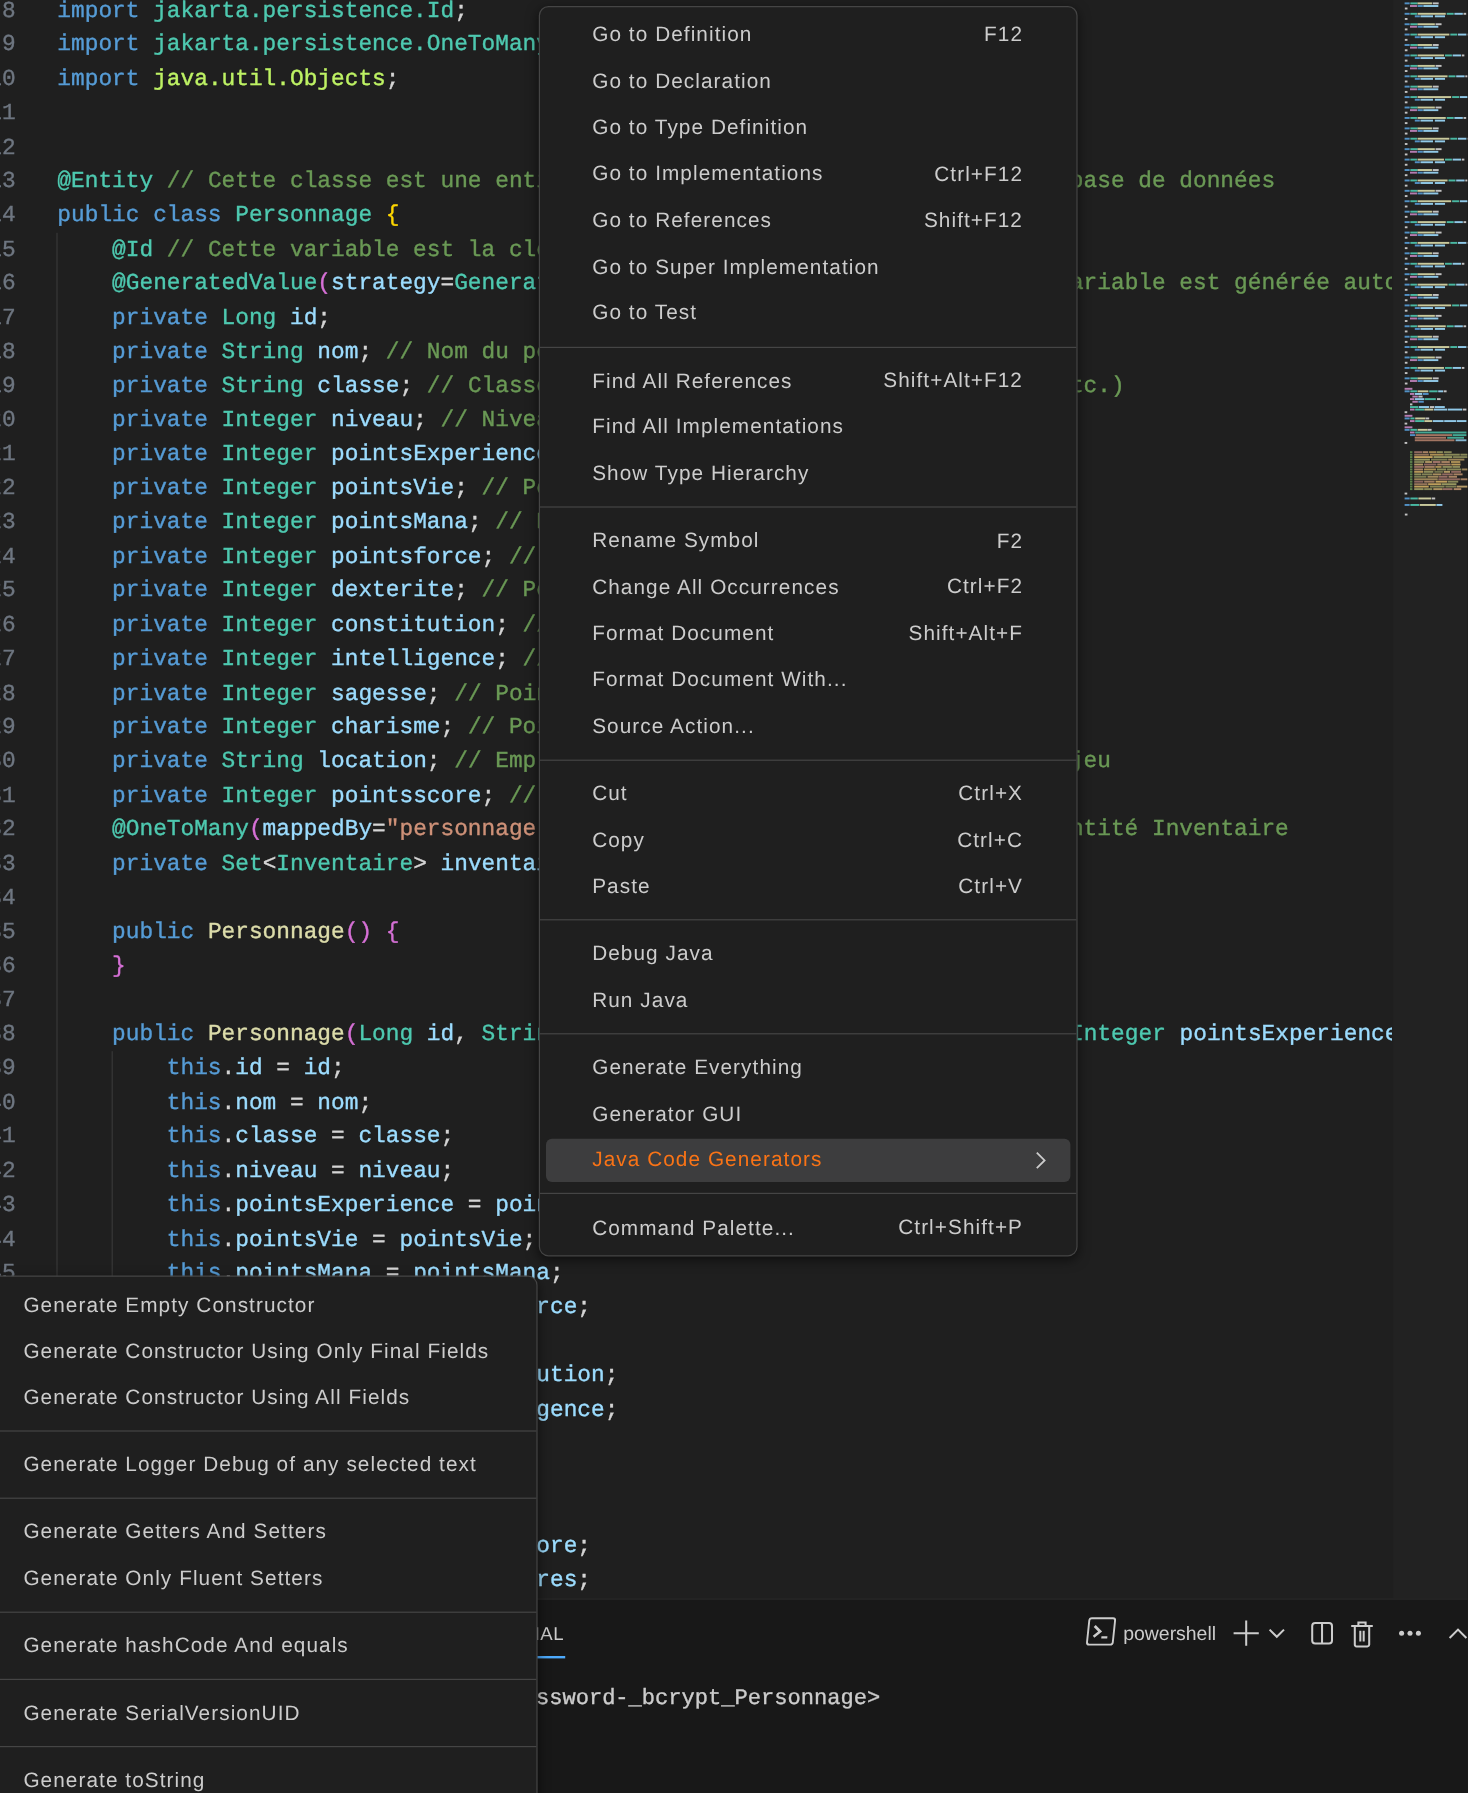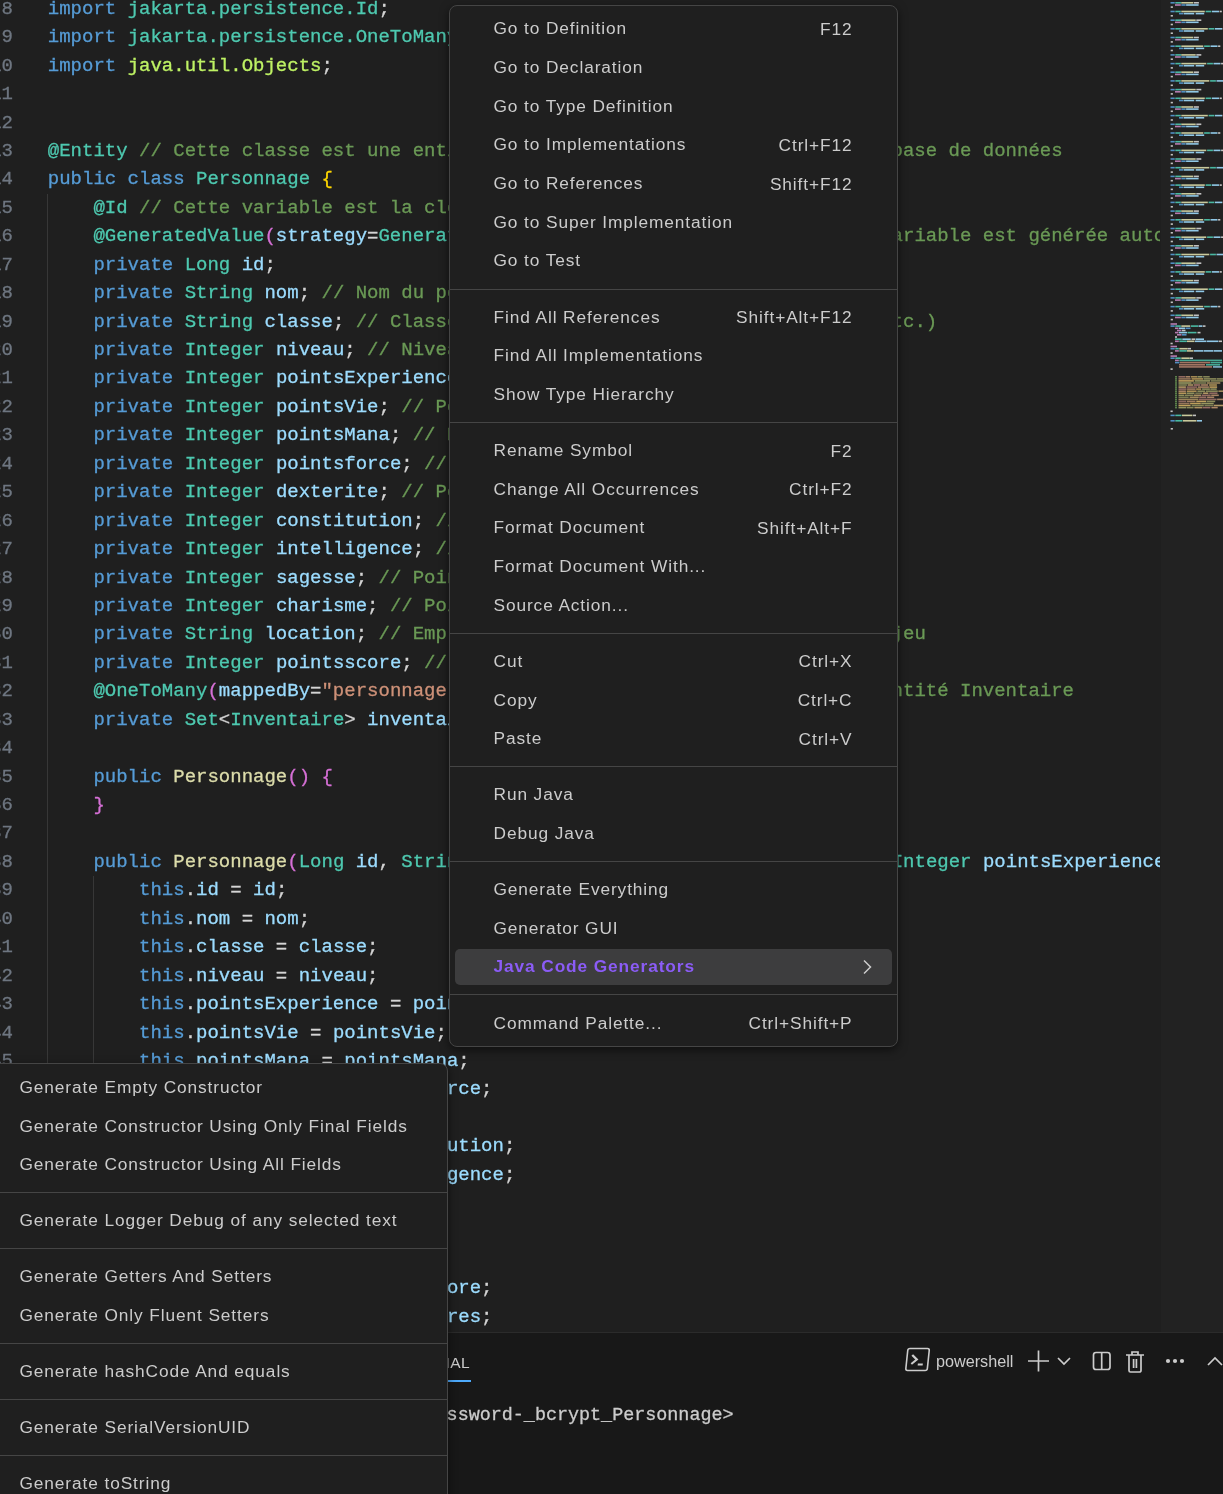--- a/index.html
+++ b/index.html
@@ -13,21 +13,21 @@
   #panel { position:absolute; left:0; top:1332px; width:1223px; height:162px; background:#181818; border-top:1px solid #2b2b2b; }
   .menu { position:absolute; background:#1f1f1f; border:1px solid #454545; border-radius:8px;
            box-shadow:0 3px 10px rgba(0,0,0,0.55); font-family:"Liberation Sans", sans-serif;
            font-size:17.3px; letter-spacing:0.9px; color:#cccccc; padding:4px 0; }
   .mi { position:relative; height:38.7px; display:flex; align-items:center; }
   .ml { position:relative; margin-left:44px; z-index:2; }
   .ms { position:absolute; right:44px; top:50%; transform:translateY(-50%); color:#cccccc; z-index:2; }
   .msep { height:17.4px; display:flex; align-items:center; }
   .msep div { width:100%; height:1px; background:#454545; }
   .hlbg { position:absolute; left:5px; right:5px; top:1px; bottom:1px; background:#3d3d3e; border-radius:5px; }
-  .hl .ml { color:#8b5cf6;font-weight:bold; }
+  .hl .ml { color:#f97316; }
 </style></head>
 <body>
 <div id="editor">
   <div class="guide" style="left:47px; top:194px; height:1138px"></div>
   <div class="guide" style="left:93px; top:876px; height:456px"></div>
   <pre id="nums" class="mono">8
 9
 10
 11
 12
@@ -707,24 +707,24 @@
       <span class="ms">Ctrl+C</span>
     </div>
     <div class="mi">
       <span class="ml">Paste</span>
       <span class="ms">Ctrl+V</span>
     </div>
     <div class="msep">
       <div></div>
     </div>
     <div class="mi">
+      <span class="ml">Debug Java</span>
+    </div>
+    <div class="mi">
       <span class="ml">Run Java</span>
-    </div>
-    <div class="mi">
-      <span class="ml">Debug Java</span>
     </div>
     <div class="msep">
       <div></div>
     </div>
     <div class="mi">
       <span class="ml">Generate Everything</span>
     </div>
     <div class="mi">
       <span class="ml">Generator GUI</span>
     </div>

